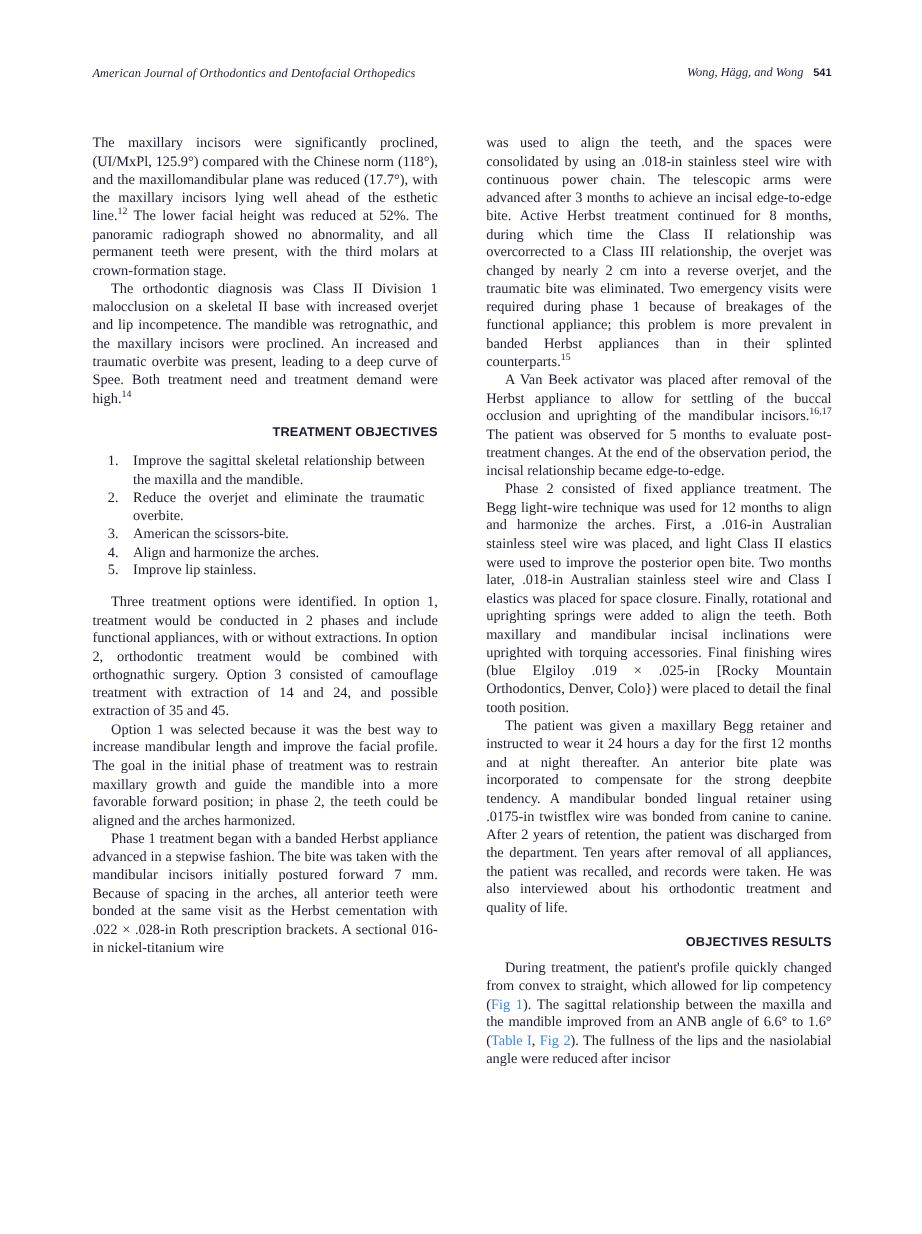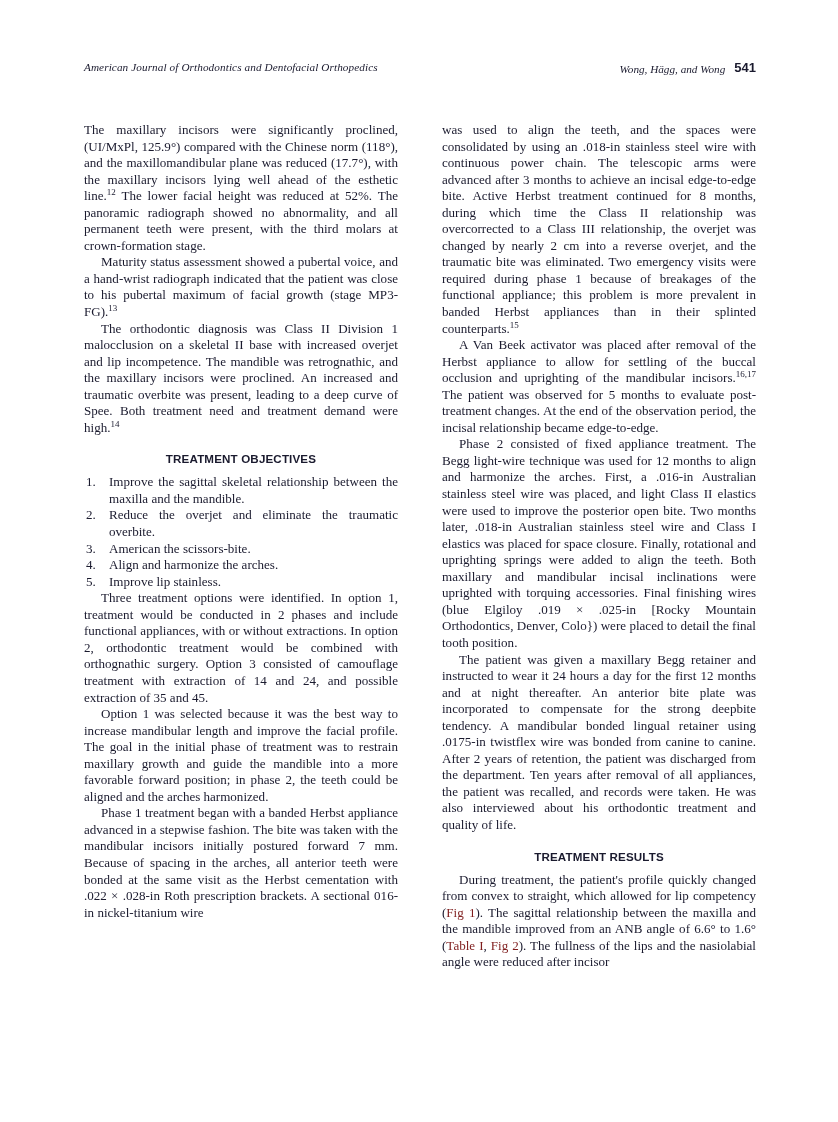--- a/index.html
+++ b/index.html
@@ -44,21 +44,21 @@
     white-space: nowrap;
   }
   .rh-authors {
     font-style: italic;
     font-size: 11.2px;
     color: #1a1a2e;
   }
   .rh-page {
     font-family: "Liberation Sans", sans-serif;
     font-weight: bold;
-    font-size: 13px;
+    font-size: 10px;
     color: #1a1a2e;
   }
 
   
   .columns {
     position: absolute;
     left: 84px;
     top: 122px;
     width: 672px;
     display: flex;
@@ -80,36 +80,36 @@
   p.body.indent { text-indent: 17px; }
   p.body.cont { text-indent: 0; }
 
   sup.ref {
     font-size: 9px;
     vertical-align: super;
     line-height: 0;
   }
 
   a.xref, .xref {
-    color: #7f1d1d;
+    color: #3b82f6;
     text-decoration: none;
   }
 
   h2.section {
     font-family: "Liberation Sans", sans-serif;
     font-weight: bold;
     font-size: 11.6px;
     letter-spacing: 0.15px;
     margin: 16px 0 9px 0;
     color: #1a1a2e;
-    text-align: center;
+    text-align: right;
   }
 
   ol.objectives {
-    margin: 0;
+    margin: 12px;
     padding: 0;
     list-style: none;
     counter-reset: objitem;
   }
   ol.objectives li {
     counter-increment: objitem;
     position: relative;
     padding-left: 25px;
     font-size: 13.05px;
     line-height: 16.55px;
@@ -140,21 +140,20 @@
       <span class="rh-page">541</span>
     </div>
   </div>
 
   <div class="columns">
 
     <div class="col">
 
       <p class="body cont"><span>The maxillary incisors were significantly proclined, (UI/MxPl, 125.9°) compared with the Chinese norm (118°), and the maxillomandibular plane was reduced (17.7°), with the maxillary incisors lying well ahead of the esthetic line.</span><sup class="ref">12</sup><span> The lower facial height was reduced at 52%. The panoramic radiograph showed no abnormality, and all permanent teeth were present, with the third molars at crown-formation stage.</span></p>
 
-      <p class="body indent"><span>Maturity status assessment showed a pubertal voice, and a hand-wrist radiograph indicated that the patient was close to his pubertal maximum of facial growth (stage MP3-FG).</span><sup class="ref">13</sup></p>
 
       <p class="body indent"><span>The orthodontic diagnosis was Class II Division 1 malocclusion on a skeletal II base with increased overjet and lip incompetence. The mandible was retrognathic, and the maxillary incisors were proclined. An increased and traumatic overbite was present, leading to a deep curve of Spee. Both treatment need and treatment demand were high.</span><sup class="ref">14</sup></p>
 
       <h2 class="section">TREATMENT OBJECTIVES</h2>
 
       <ol class="objectives">
         <li>
             <span>Improve the sagittal skeletal relationship between the maxilla and the mandible.</span>
           </li>
         <li>
@@ -183,19 +182,19 @@
     <div class="col">
 
       <p class="body cont"><span>was used to align the teeth, and the spaces were consolidated by using an .018-in stainless steel wire with continuous power chain. The telescopic arms were advanced after 3 months to achieve an incisal edge-to-edge bite. Active Herbst treatment continued for 8 months, during which time the Class II relationship was overcorrected to a Class III relationship, the overjet was changed by nearly 2 cm into a reverse overjet, and the traumatic bite was eliminated. Two emergency visits were required during phase 1 because of breakages of the functional appliance; this problem is more prevalent in banded Herbst appliances than in their splinted counterparts.</span><sup class="ref">15</sup></p>
 
       <p class="body indent"><span>A Van Beek activator was placed after removal of the Herbst appliance to allow for settling of the buccal occlusion and uprighting of the mandibular incisors.</span><sup class="ref">16,17</sup><span> The patient was observed for 5 months to evaluate post-treatment changes. At the end of the observation period, the incisal relationship became edge-to-edge.</span></p>
 
       <p class="body indent">Phase 2 consisted of fixed appliance treatment. The Begg light-wire technique was used for 12 months to align and harmonize the arches. First, a .016-in Australian stainless steel wire was placed, and light Class II elastics were used to improve the posterior open bite. Two months later, .018-in Australian stainless steel wire and Class I elastics was placed for space closure. Finally, rotational and uprighting springs were added to align the teeth. Both maxillary and mandibular incisal inclinations were uprighted with torquing accessories. Final finishing wires (blue Elgiloy .019 × .025-in [Rocky Mountain Orthodontics, Denver, Colo}) were placed to detail the final tooth position.</p>
 
       <p class="body indent">The patient was given a maxillary Begg retainer and instructed to wear it 24 hours a day for the first 12 months and at night thereafter. An anterior bite plate was incorporated to compensate for the strong deepbite tendency. A mandibular bonded lingual retainer using .0175-in twistflex wire was bonded from canine to canine. After 2 years of retention, the patient was discharged from the department. Ten years after removal of all appliances, the patient was recalled, and records were taken. He was also interviewed about his orthodontic treatment and quality of life.</p>
 
-      <h2 class="section">TREATMENT RESULTS</h2>
+      <h2 class="section">OBJECTIVES RESULTS</h2>
 
       <p class="body indent"><span>During treatment, the patient's profile quickly changed from convex to straight, which allowed for lip competency (</span><a class="xref" href="#">Fig 1</a><span>). The sagittal relationship between the maxilla and the mandible improved from an ANB angle of 6.6° to 1.6° (</span><a class="xref" href="#">Table I</a><span>, </span><a class="xref" href="#">Fig 2</a><span>). The fullness of the lips and the nasiolabial angle were reduced after incisor</span></p>
     </div>
 
   </div>
 </div>
 
 </body></html>

